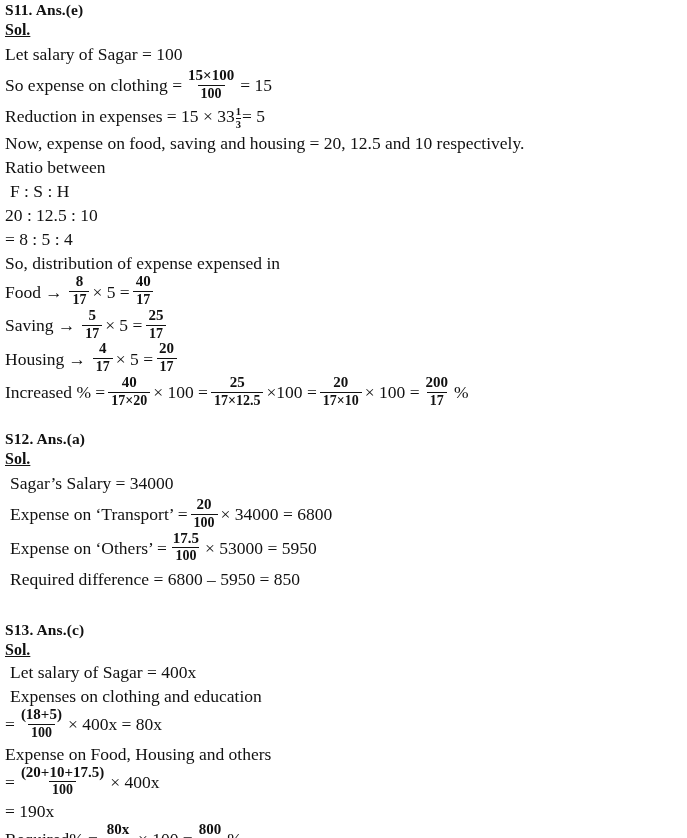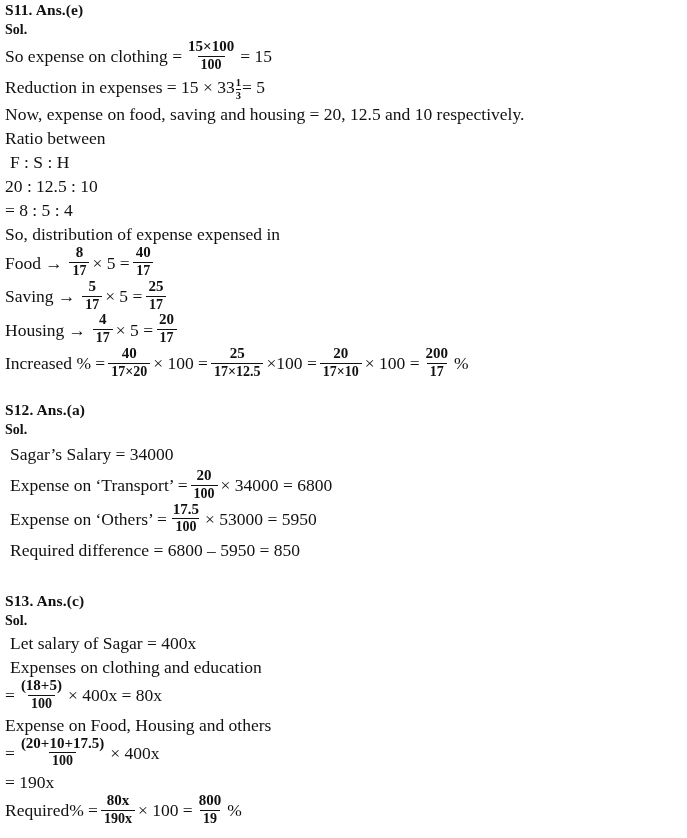--- a/index.html
+++ b/index.html
@@ -26,22 +26,23 @@
   }
   .qhead {
     font-weight: bold;
     font-size: 15.5px;
     line-height: 20px;
     letter-spacing: 0.1px;
     white-space: nowrap;
   }
   .sol {
     font-weight: bold;
-    font-size: 14px;
+    font-size: 16px;
     line-height: 20px;
+    text-decoration: underline;
   }
   .line {
     font-size: 17.5px;
     line-height: 29px;
     white-space: nowrap;
     display: flex;
     align-items: center;
   }
   .line.tight { line-height: 24px; }
   .line.ind { padding-left: 5px; }
@@ -104,20 +105,23 @@
 </head>
 <body>
 
 <div class="page">
 
   <div class="block">
 
     <div class="qhead">S11. Ans.(e)</div>
     <div class="sol">Sol.</div>
 
+    <div class="line">
+      <span class="txt">Let salary of Sagar = 100</span>
+    </div>
 
     <div class="line">
       <span class="txt">So expense on clothing =</span>
       <span class="frac">
         <span class="num">15×100</span>
         <span class="den">100</span>
       </span>
       <span class="txt">= 15</span>
     </div>
 

